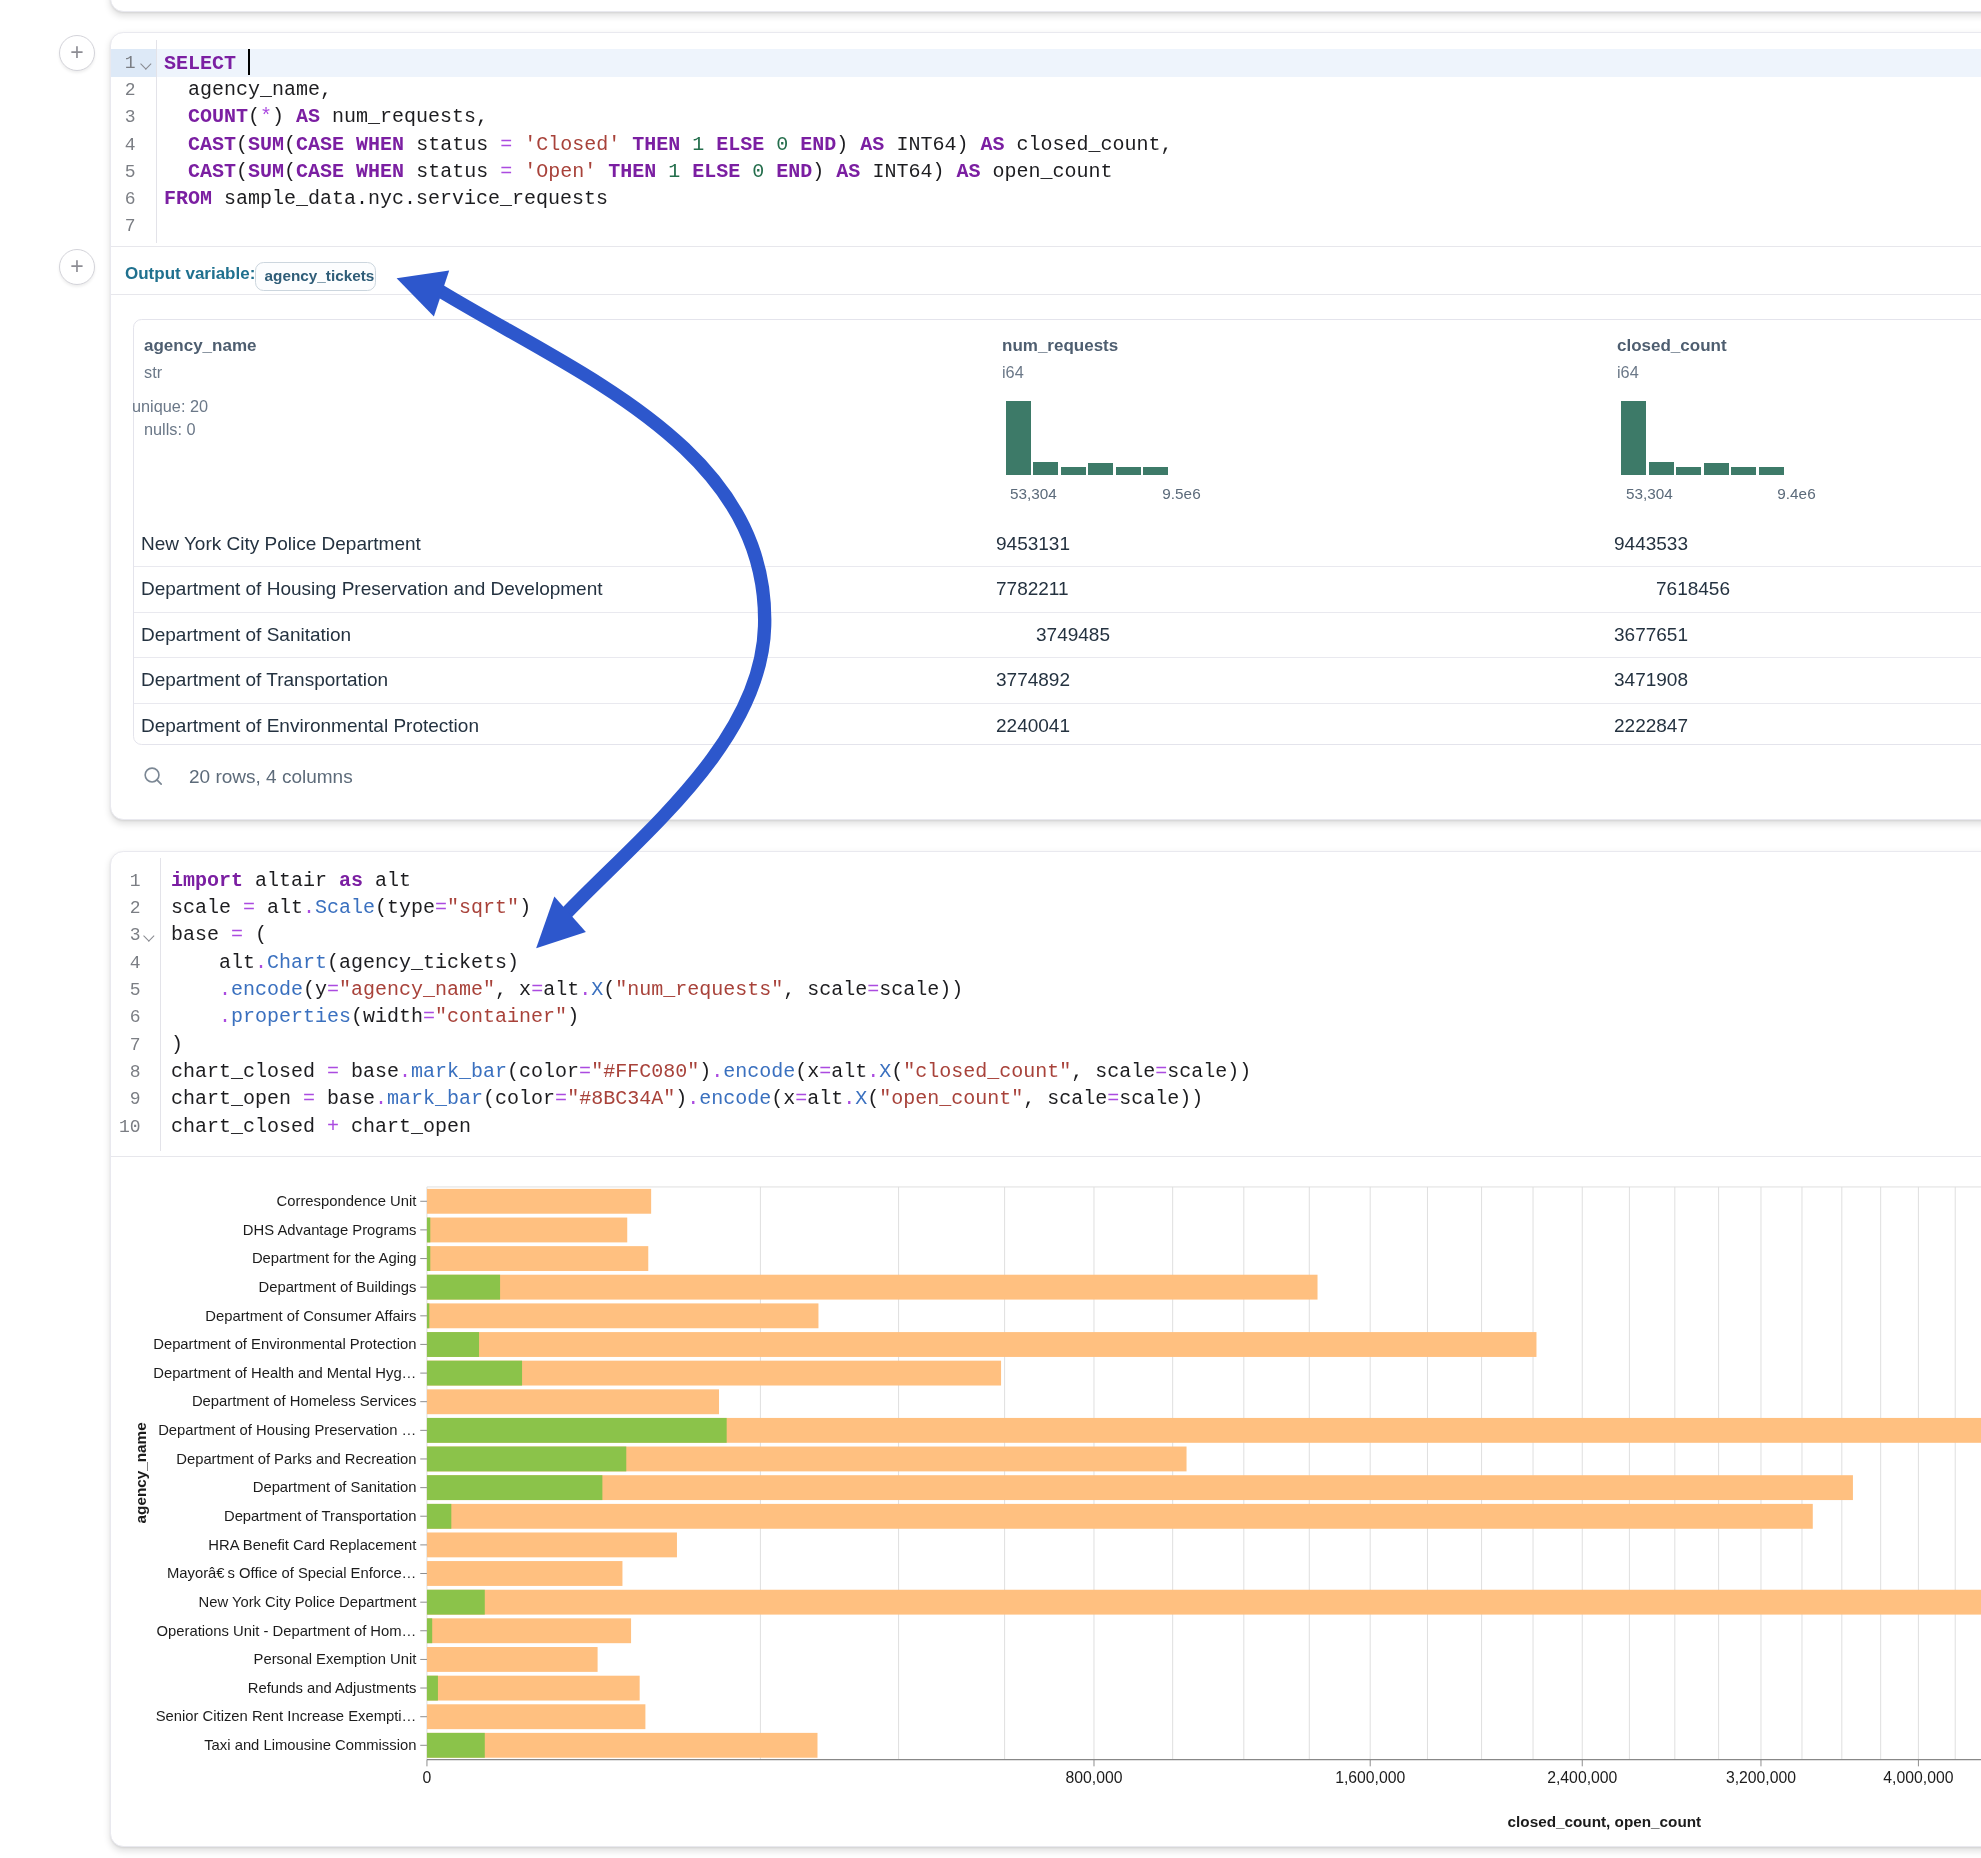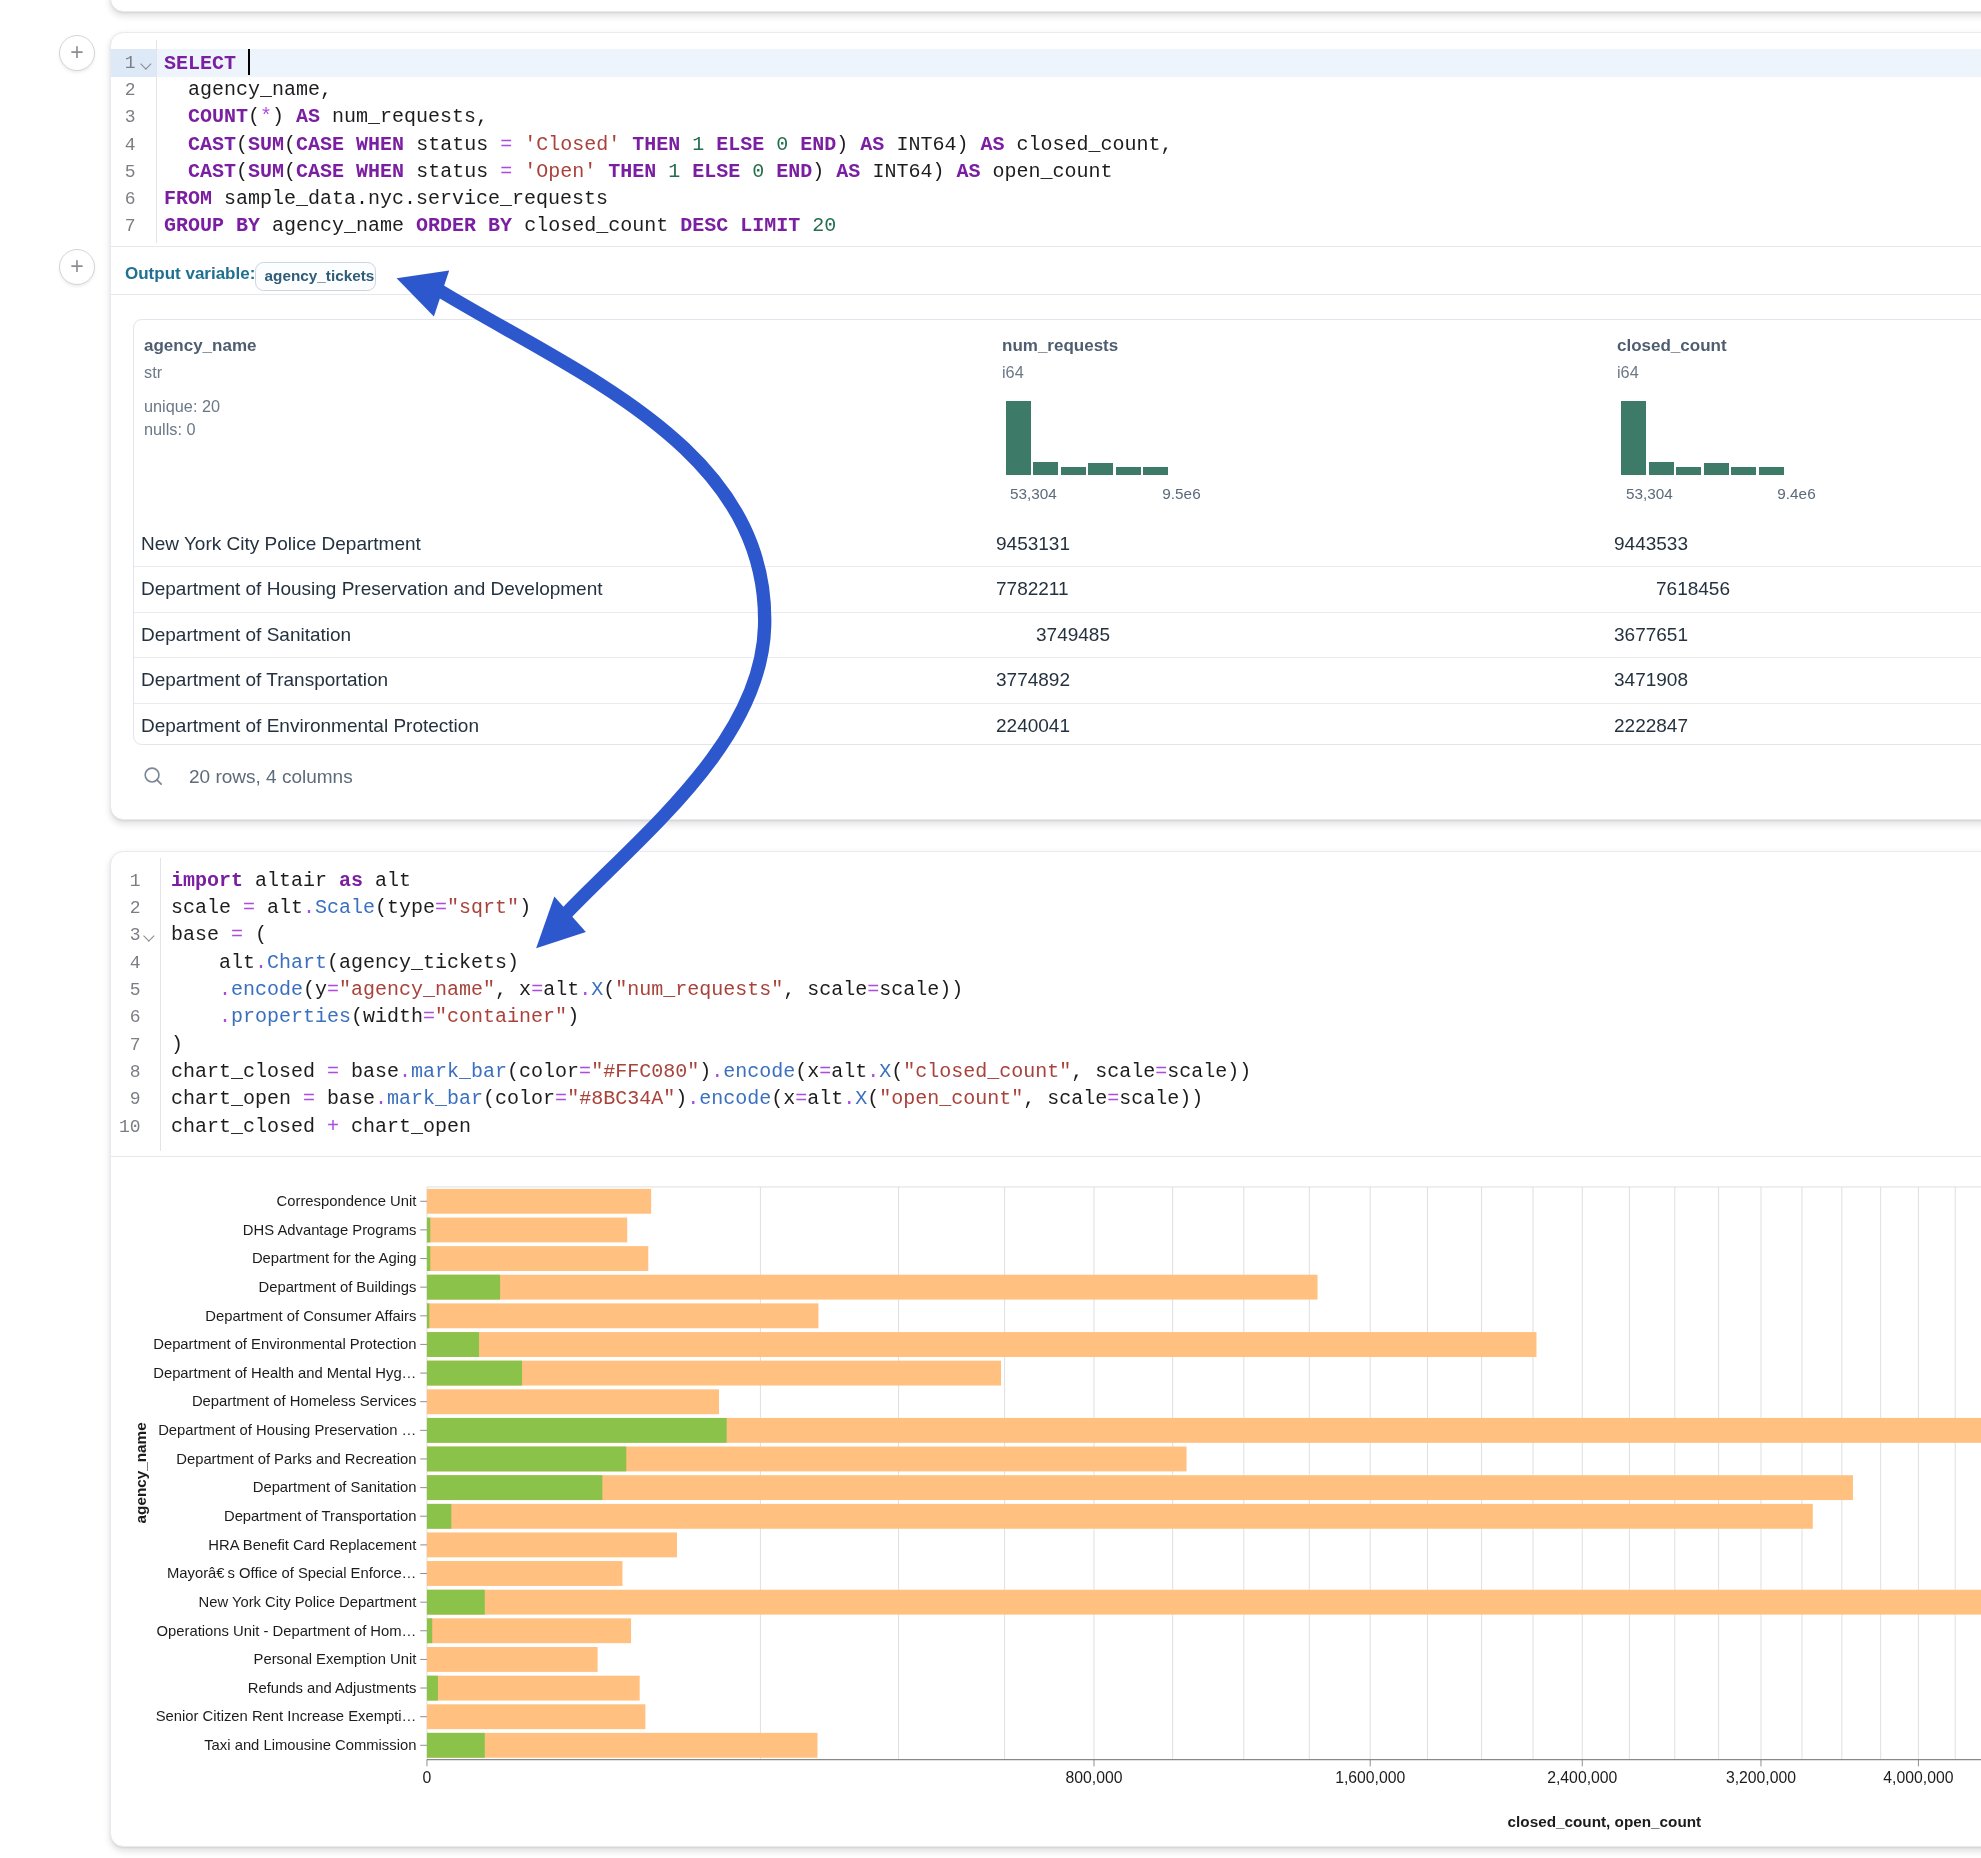--- a/index.html
+++ b/index.html
@@ -44,32 +44,31 @@
 <div class="cl" style="left:164px;top:76px;">  agency_name,</div>
 <div class="ln" style="left:103px;top:103px;">3</div>
 <div class="cl" style="left:164px;top:103px;">  <span class="kw">COUNT</span>(<span class="op">*</span>) <span class="kw">AS</span> num_requests,</div>
 <div class="ln" style="left:103px;top:131px;">4</div>
 <div class="cl" style="left:164px;top:131px;">  <span class="kw">CAST</span>(<span class="kw">SUM</span>(<span class="kw">CASE</span> <span class="kw">WHEN</span> status <span class="op">=</span> <span class="st">'Closed'</span> <span class="kw">THEN</span> <span class="nu">1</span> <span class="kw">ELSE</span> <span class="nu">0</span> <span class="kw">END</span>) <span class="kw">AS</span> INT64) <span class="kw">AS</span> closed_count,</div>
 <div class="ln" style="left:103px;top:158px;">5</div>
 <div class="cl" style="left:164px;top:158px;">  <span class="kw">CAST</span>(<span class="kw">SUM</span>(<span class="kw">CASE</span> <span class="kw">WHEN</span> status <span class="op">=</span> <span class="st">'Open'</span> <span class="kw">THEN</span> <span class="nu">1</span> <span class="kw">ELSE</span> <span class="nu">0</span> <span class="kw">END</span>) <span class="kw">AS</span> INT64) <span class="kw">AS</span> open_count</div>
 <div class="ln" style="left:103px;top:185px;">6</div>
 <div class="cl" style="left:164px;top:185px;"><span class="kw">FROM</span> sample_data.nyc.service_requests</div>
 <div class="ln" style="left:103px;top:212px;">7</div>
-<div class="cl" style="left:164px;top:212px;"><span class="kw">GROUP</span> <span class="kw">BY</span> agency_name <span class="kw">ORDER</span> <span class="kw">BY</span> closed_count <span class="kw">DESC</span> <span class="kw">LIMIT</span> <span class="nu">20</span></div>
 <div class="chev" style="left:141px;top:58px;"></div>
 <div class="hline" style="left:111px;top:246px;width:1900px;"></div>
 <div class="hline" style="left:111px;top:294px;width:1900px;"></div>
 <div style="position:absolute;left:125px;top:264px;font-size:17px;font-weight:bold;color:#20718f;">Output variable:</div>
 <div style="position:absolute;left:255px;top:262px;width:119px;height:27px;border:1.4px solid #ccd6de;border-radius:8.6px;background:#fcfdfe;overflow:hidden;">
       <div style="position:absolute;left:8.6px;top:3.8px;font-size:15.3px;font-weight:bold;color:#2f5d78;white-space:nowrap;text-align:center;">agency_tickets</div>
     </div>
 <div style="position:absolute;left:133px;top:319px;width:1879px;height:424px;border:1px solid #e4e4ec;border-radius:8.6px;"></div>
 <div class="hdr" style="left:144px;top:336px;">agency_name</div>
 <div class="sub" style="left:144px;top:363px;">str</div>
-<div class="sub" style="left:144px;top:397px;">unique: 20</div>
+<div class="sub" style="left:132px;top:397px;">unique: 20</div>
 <div class="sub" style="left:144px;top:420px;">nulls: 0</div>
 <div class="hdr" style="left:1002px;top:336px;">num_requests</div>
 <div class="sub" style="left:1002px;top:363px;">i64</div>
 <div class="hdr" style="left:1617px;top:336px;">closed_count</div>
 <div class="sub" style="left:1617px;top:363px;">i64</div>
 <div class="hbar" style="left:1006px;top:401px;width:25px;height:74px;"></div>
 <div class="hbar" style="left:1033px;top:462px;width:25px;height:13.4px;"></div>
 <div class="hbar" style="left:1061px;top:467px;width:25px;height:7.6px;"></div>
 <div class="hbar" style="left:1088px;top:463px;width:25px;height:12.4px;"></div>
 <div class="hbar" style="left:1116px;top:467px;width:25px;height:7.6px;"></div>

